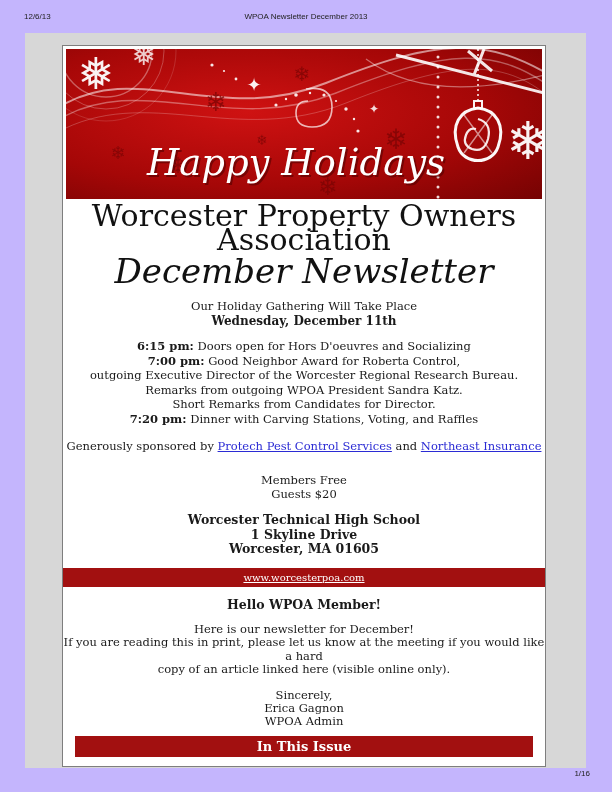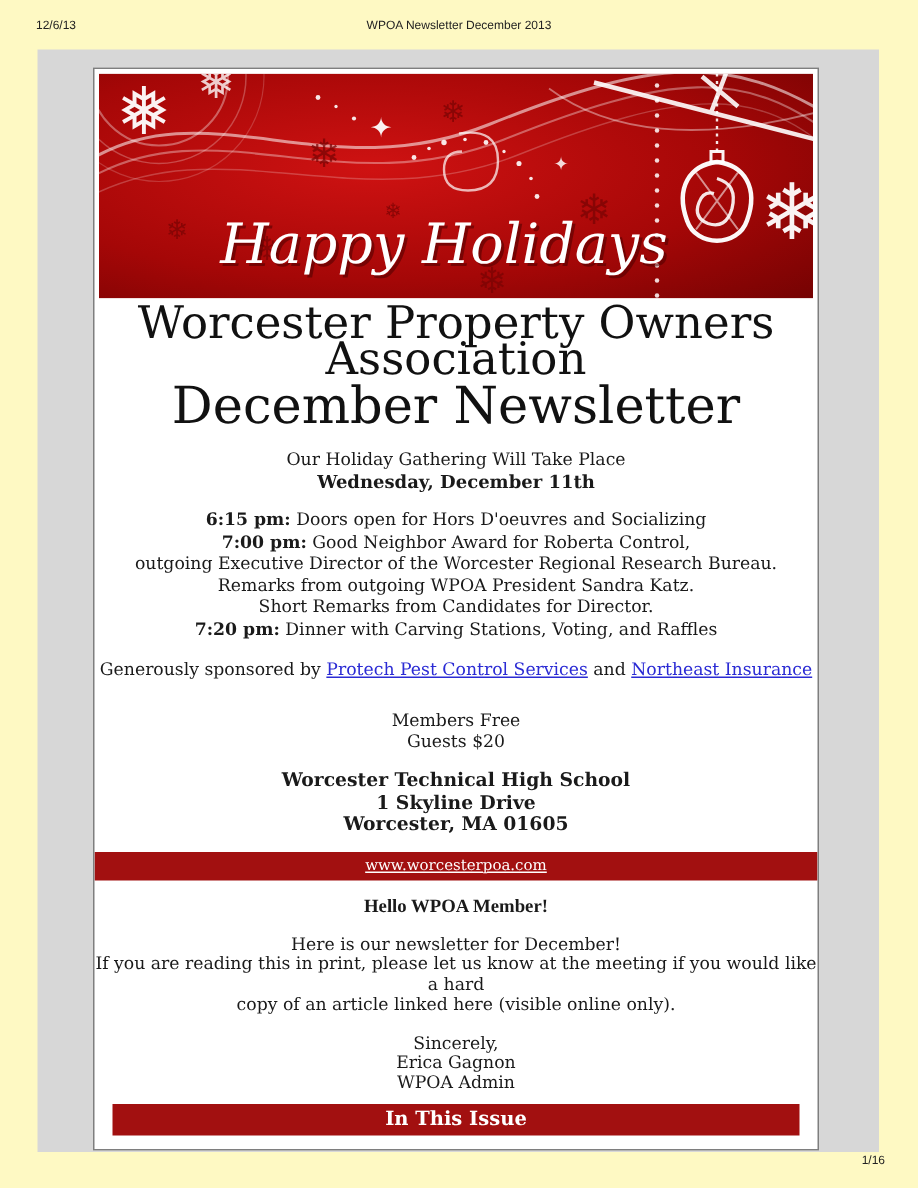--- a/index.html
+++ b/index.html
@@ -1,16 +1,16 @@
 <!DOCTYPE html>
 <html><head>
 <meta charset="utf-8">
 <style>
   html,body{margin:0;padding:0;background:#ffffff;}
-  .page{position:relative;width:612px;height:792px;background:#fef9c3;overflow:hidden;
+  .page{position:relative;width:612px;height:792px;background:#c4b5fd;overflow:hidden;
         font-family:"DejaVu Serif","Liberation Serif",serif;color:#1a1a1a;}
 
   
   .print-header{position:absolute;top:10px;left:0;width:612px;height:14px;
         font-family:"Liberation Sans",sans-serif;font-size:8px;color:#222;}
   .print-date{position:absolute;left:24px;top:2px;}
   .print-title{position:absolute;left:0;right:0;top:2px;text-align:center;}
   .print-footer{position:absolute;top:769px;right:22px;
         font-family:"Liberation Sans",sans-serif;font-size:8px;color:#222;margin-left:44px;}
 
@@ -19,34 +19,34 @@
 
   
   .card{position:absolute;left:37px;top:12px;width:484px;height:722px;
         background:#ffffff;border:1px solid #7e7e7e;box-sizing:border-box;
         overflow:hidden;text-align:center;}
 
   .banner{margin:3px 3px 0 3px;height:150px;overflow:hidden;}
   .banner svg{display:block;width:478px;height:150px;}
 
   .org{font-size:30px;line-height:24px;margin-top:5px;color:#111;}
-  .newsletter-title{font-size:34px;line-height:38px;color:#111;}
+  .newsletter-title{font-size:34px;line-height:38px;color:#111;font-style:italic;}
   .intro{font-size:11.5px;line-height:14.5px;margin-top:9px;}
   .event-date{font-weight:bold;font-size:12px;line-height:14.5px;}
   .schedule{margin-top:11px;font-size:11.5px;line-height:14.5px;}
   .sched b{font-weight:bold;}
   .sponsor{margin-top:13px;font-size:11.5px;line-height:14px;}
   a.blue-link{color:#2b2bd4;text-decoration:underline;cursor:pointer;}
   .admission{margin-top:20px;font-size:11.5px;line-height:14px;}
   .venue{margin-top:12px;font-weight:bold;font-size:12.5px;line-height:14.5px;}
 
   .bar{background:#a21010;color:#ffffff;}
   .bar-www{margin-top:11px;height:19px;line-height:19px;font-size:10px;}
   .bar-www a{color:#ffffff;text-decoration:underline;cursor:pointer;}
-  .hello{margin-top:10px;font-size:12.5px;font-weight:bold;line-height:15px;font-family:Liberation Serif, serif;}
+  .hello{margin-top:10px;font-size:12.5px;font-weight:bold;line-height:15px;}
   .para{margin-top:11px;font-size:11.5px;line-height:13.5px;}
   .sig{margin-top:12px;font-size:11.5px;line-height:13px;}
   .bar-issue{margin:8px 12px 0 12px;height:21px;line-height:21px;
         font-size:13px;font-weight:bold;}
   .links{margin-top:0;}
   .links a{display:block;margin-top:15px;font-family:"Liberation Sans",sans-serif;
         font-size:10.5px;color:#2b2bd4;text-decoration:underline;cursor:pointer;}
 </style>
 </head>
 <body>

